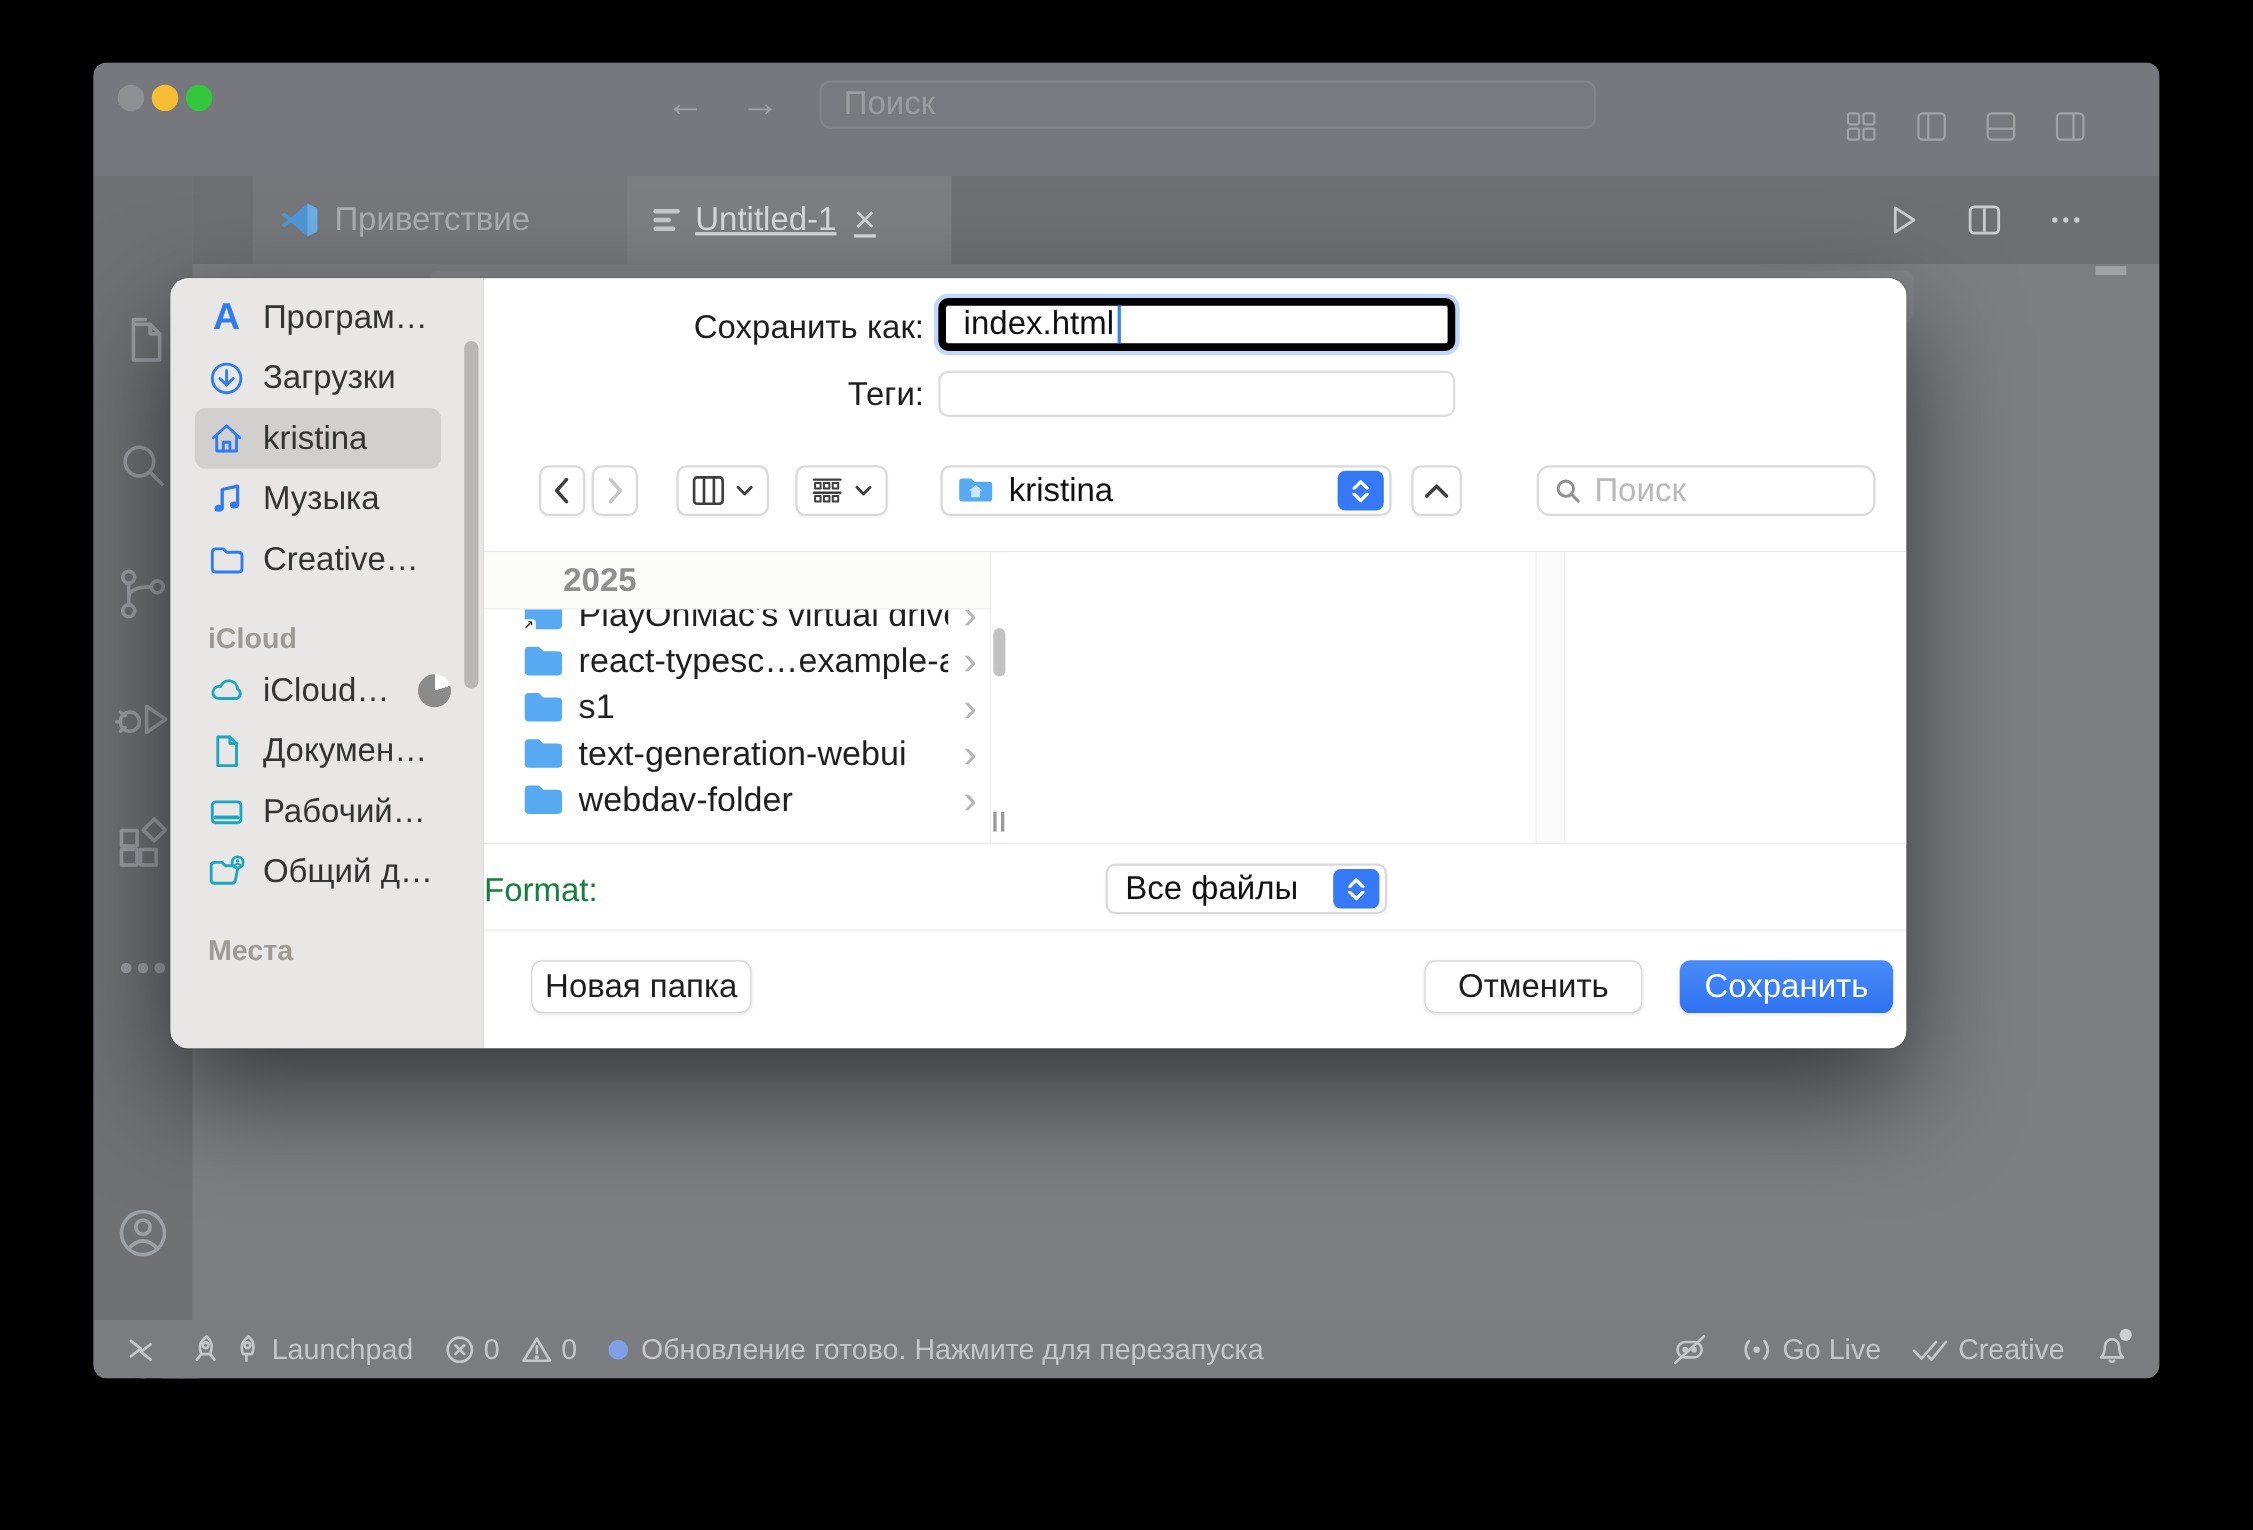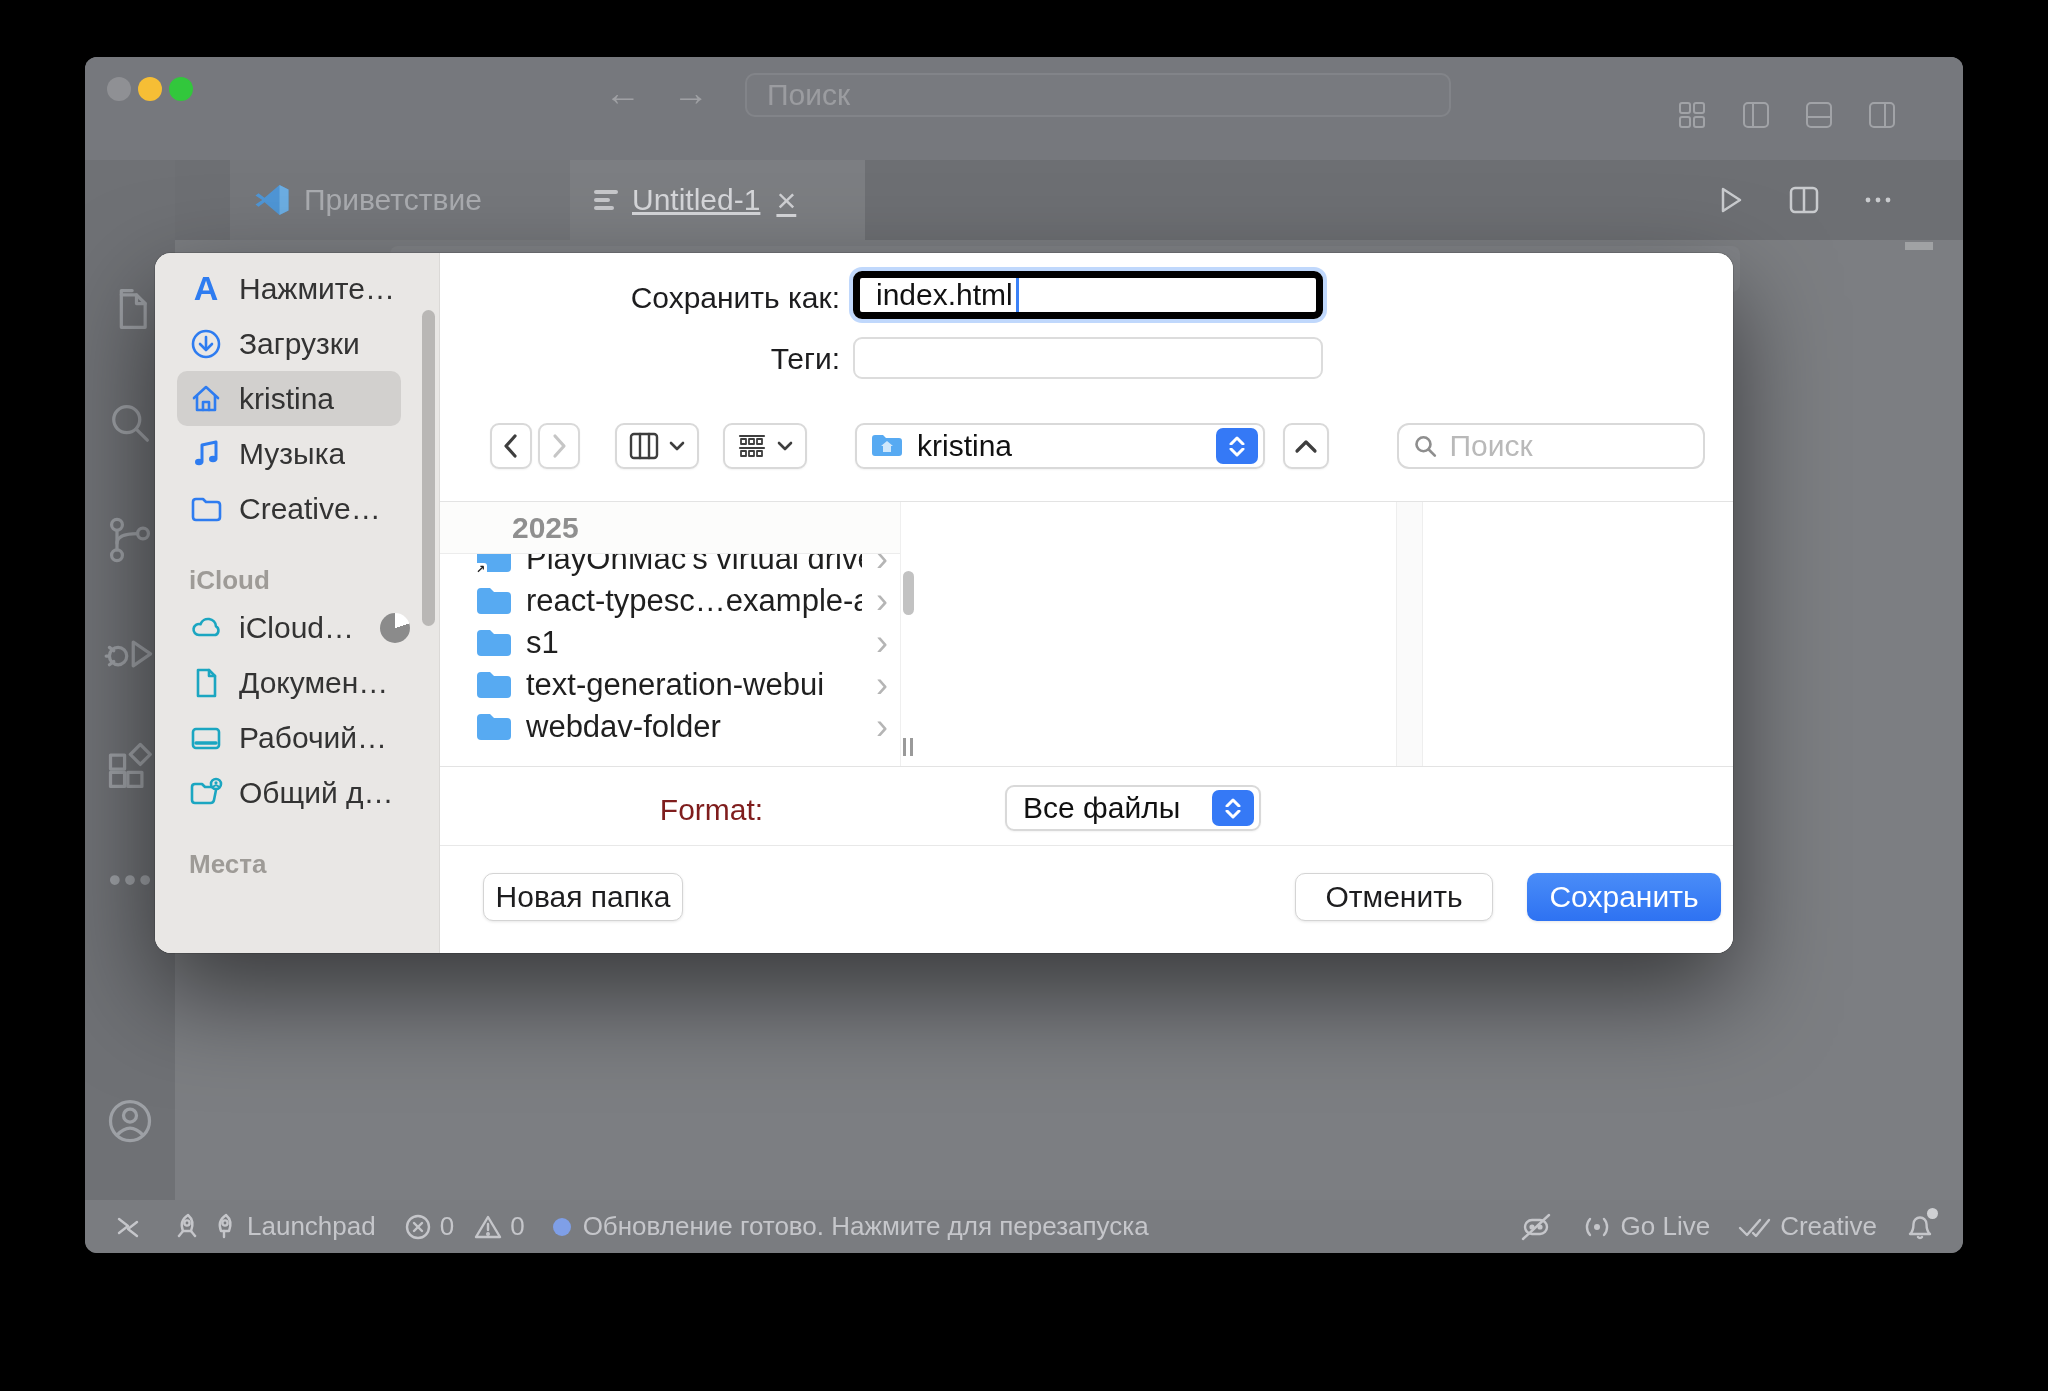--- a/index.html
+++ b/index.html
@@ -120,22 +120,22 @@
   .alias-badge{position:absolute;left:-2px;bottom:-2px;width:13px;height:13px;background:#fff;
     border-radius:3px;color:#222;font-size:11px;line-height:13px;text-align:center;font-weight:700;}
   .gutter1{width:15px;flex:none;position:relative;border-left:1px solid #efefef;}
   .v-thumb{position:absolute;left:2px;top:69px;width:11px;height:44px;border-radius:6px;background:#c2c2c2;}
   .pane-handle{position:absolute;left:2px;bottom:10px;display:flex;gap:4px;}
   .pane-handle i{width:3px;height:18px;background:#9a9a9a;display:block;}
   .col2{width:481px;flex:none;background:#fff;}
   .gutter2{width:27px;flex:none;background:#fafafa;border-left:1px solid #eee;border-right:1px solid #eee;}
   .col3{flex:1;background:#fff;}
 
-  .lbl-format{position:absolute;left:0;top:536px;width:543px;height:42px;line-height:42px;text-align:center;
-    font-size:30px;color:#7f1d1d;}
+  .lbl-format{position:absolute;left:0;top:536px;width:543px;height:42px;line-height:42px;text-align:left;
+    font-size:30px;color:#15803d;}
   .dd-format{position:absolute;left:565px;top:532px;width:256px;height:46px;border:2px solid #d9d9d9;
     border-radius:9px;display:flex;align-items:center;gap:12px;padding:0 5px 0 16px;box-shadow:0 1px 2px rgba(0,0,0,.05);}
   .dd-format .dd-label{font-size:30px;}
   .fmt-divider{position:absolute;left:0;right:0;top:592px;height:1px;background:#e8e8e8;}
 
   .dlg-btn{position:absolute;top:620px;height:48px;border-radius:10px;background:#fff;border:1px solid #d4d4d4;
     box-shadow:0 1px 3px rgba(0,0,0,.10);display:flex;align-items:center;justify-content:center;
     font-size:30px;color:#1d1d1f;}
   .btn-newfolder{left:43px;width:200px;}
   .btn-cancel{left:855px;width:198px;}
@@ -363,21 +363,21 @@
       <span class="bell-dot"></span>
     </span>
   </div>
 </div>
 
 <div class="dialog">
 
   <div class="dlg-sidebar">
     <div class="sb-row">
       <span class="sb-ic appstore-a">A</span>
-      <span class="sb-label">Нажмите…</span>
+      <span class="sb-label">Програм…</span>
     </div>
     <div class="sb-row">
       <span class="sb-ic">
         <svg width="32" height="32" viewBox="0 0 32 32">
             <circle cx="16" cy="16" r="13"></circle>
             <line x1="16" y1="9" x2="16" y2="21"></line>
             <polyline points="10,16 16,22 22,16"></polyline>
           </svg>
       </span>
       <span class="sb-label">Загрузки</span>

